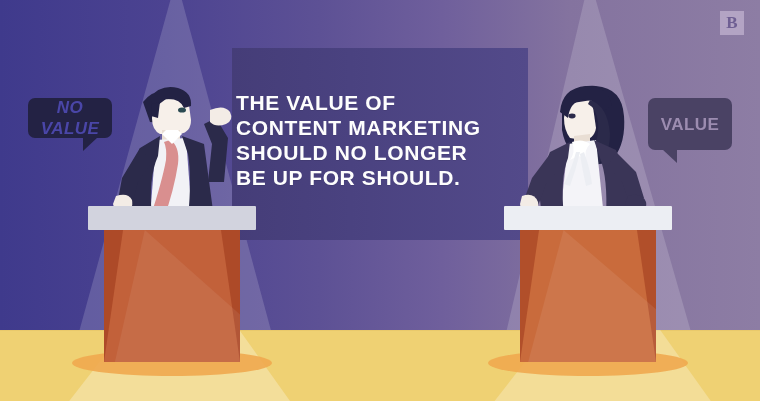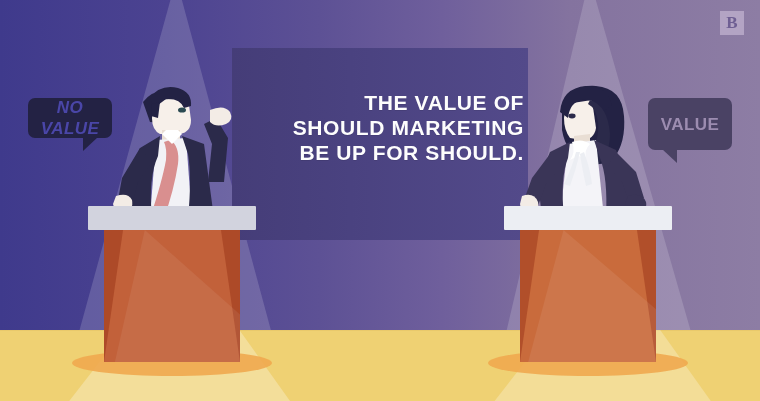--- a/index.html
+++ b/index.html
@@ -37,21 +37,21 @@
     background:rgba(255,255,255,.26);
     clip-path:polygon(26% 0%, 74% 0%, 96% 100%, 2% 100%);
   }
   
   .panel{
     position:absolute;left:232px;top:48px;width:296px;height:192px;
     background:linear-gradient(90deg,#453d78 0%,#4a4280 40%,#534a8a 100%);
   }
   .panel-text{
     position:absolute;left:236px;top:90px;width:288px;
-    text-align:right;color:#fdfdfd;
+    text-align:left;color:#fdfdfd;
     font-weight:bold;font-size:21px;line-height:25px;letter-spacing:.6px;
     text-shadow:0 1px 0 rgba(0,0,0,.08);
   }
   .panel-text .l{display:block;white-space:nowrap;}
   
   .podium{position:absolute;}
   .pod-top{
     position:absolute;height:24px;border-radius:1px;
   }
   .pod-body{position:absolute;overflow:hidden;}
@@ -130,21 +130,22 @@
   <div class="cone cone-left"></div>
   <div class="cone cone-right"></div>
   <div class="floor"></div>
   <div class="floor-top-line"></div>
   <div class="cone-floor-left"></div>
   <div class="cone-floor-right"></div>
 
   <div class="panel"></div>
   <div class="panel-text">
     <span class="l">THE VALUE OF</span>
-    <span class="l">SHOULD MARKETING</span>
+    <span class="l">CONTENT MARKETING</span>
+    <span class="l">SHOULD NO LONGER</span>
     <span class="l">BE UP FOR SHOULD.</span>
   </div>
 
   <div class="figure" id="figure-man">
     <svg width="150" height="140" viewBox="0 0 150 140" xmlns="http://www.w3.org/2000/svg">
 
       <path d="M108 46 L120 40 L132 60 L128 104 L112 104 L116 66 Z" fill="#2b2a4a"></path>
 
       <path d="M114 32 Q128 26 134 34 Q138 42 130 46 Q120 50 114 44 Z" fill="#f3ece6"></path>
 

